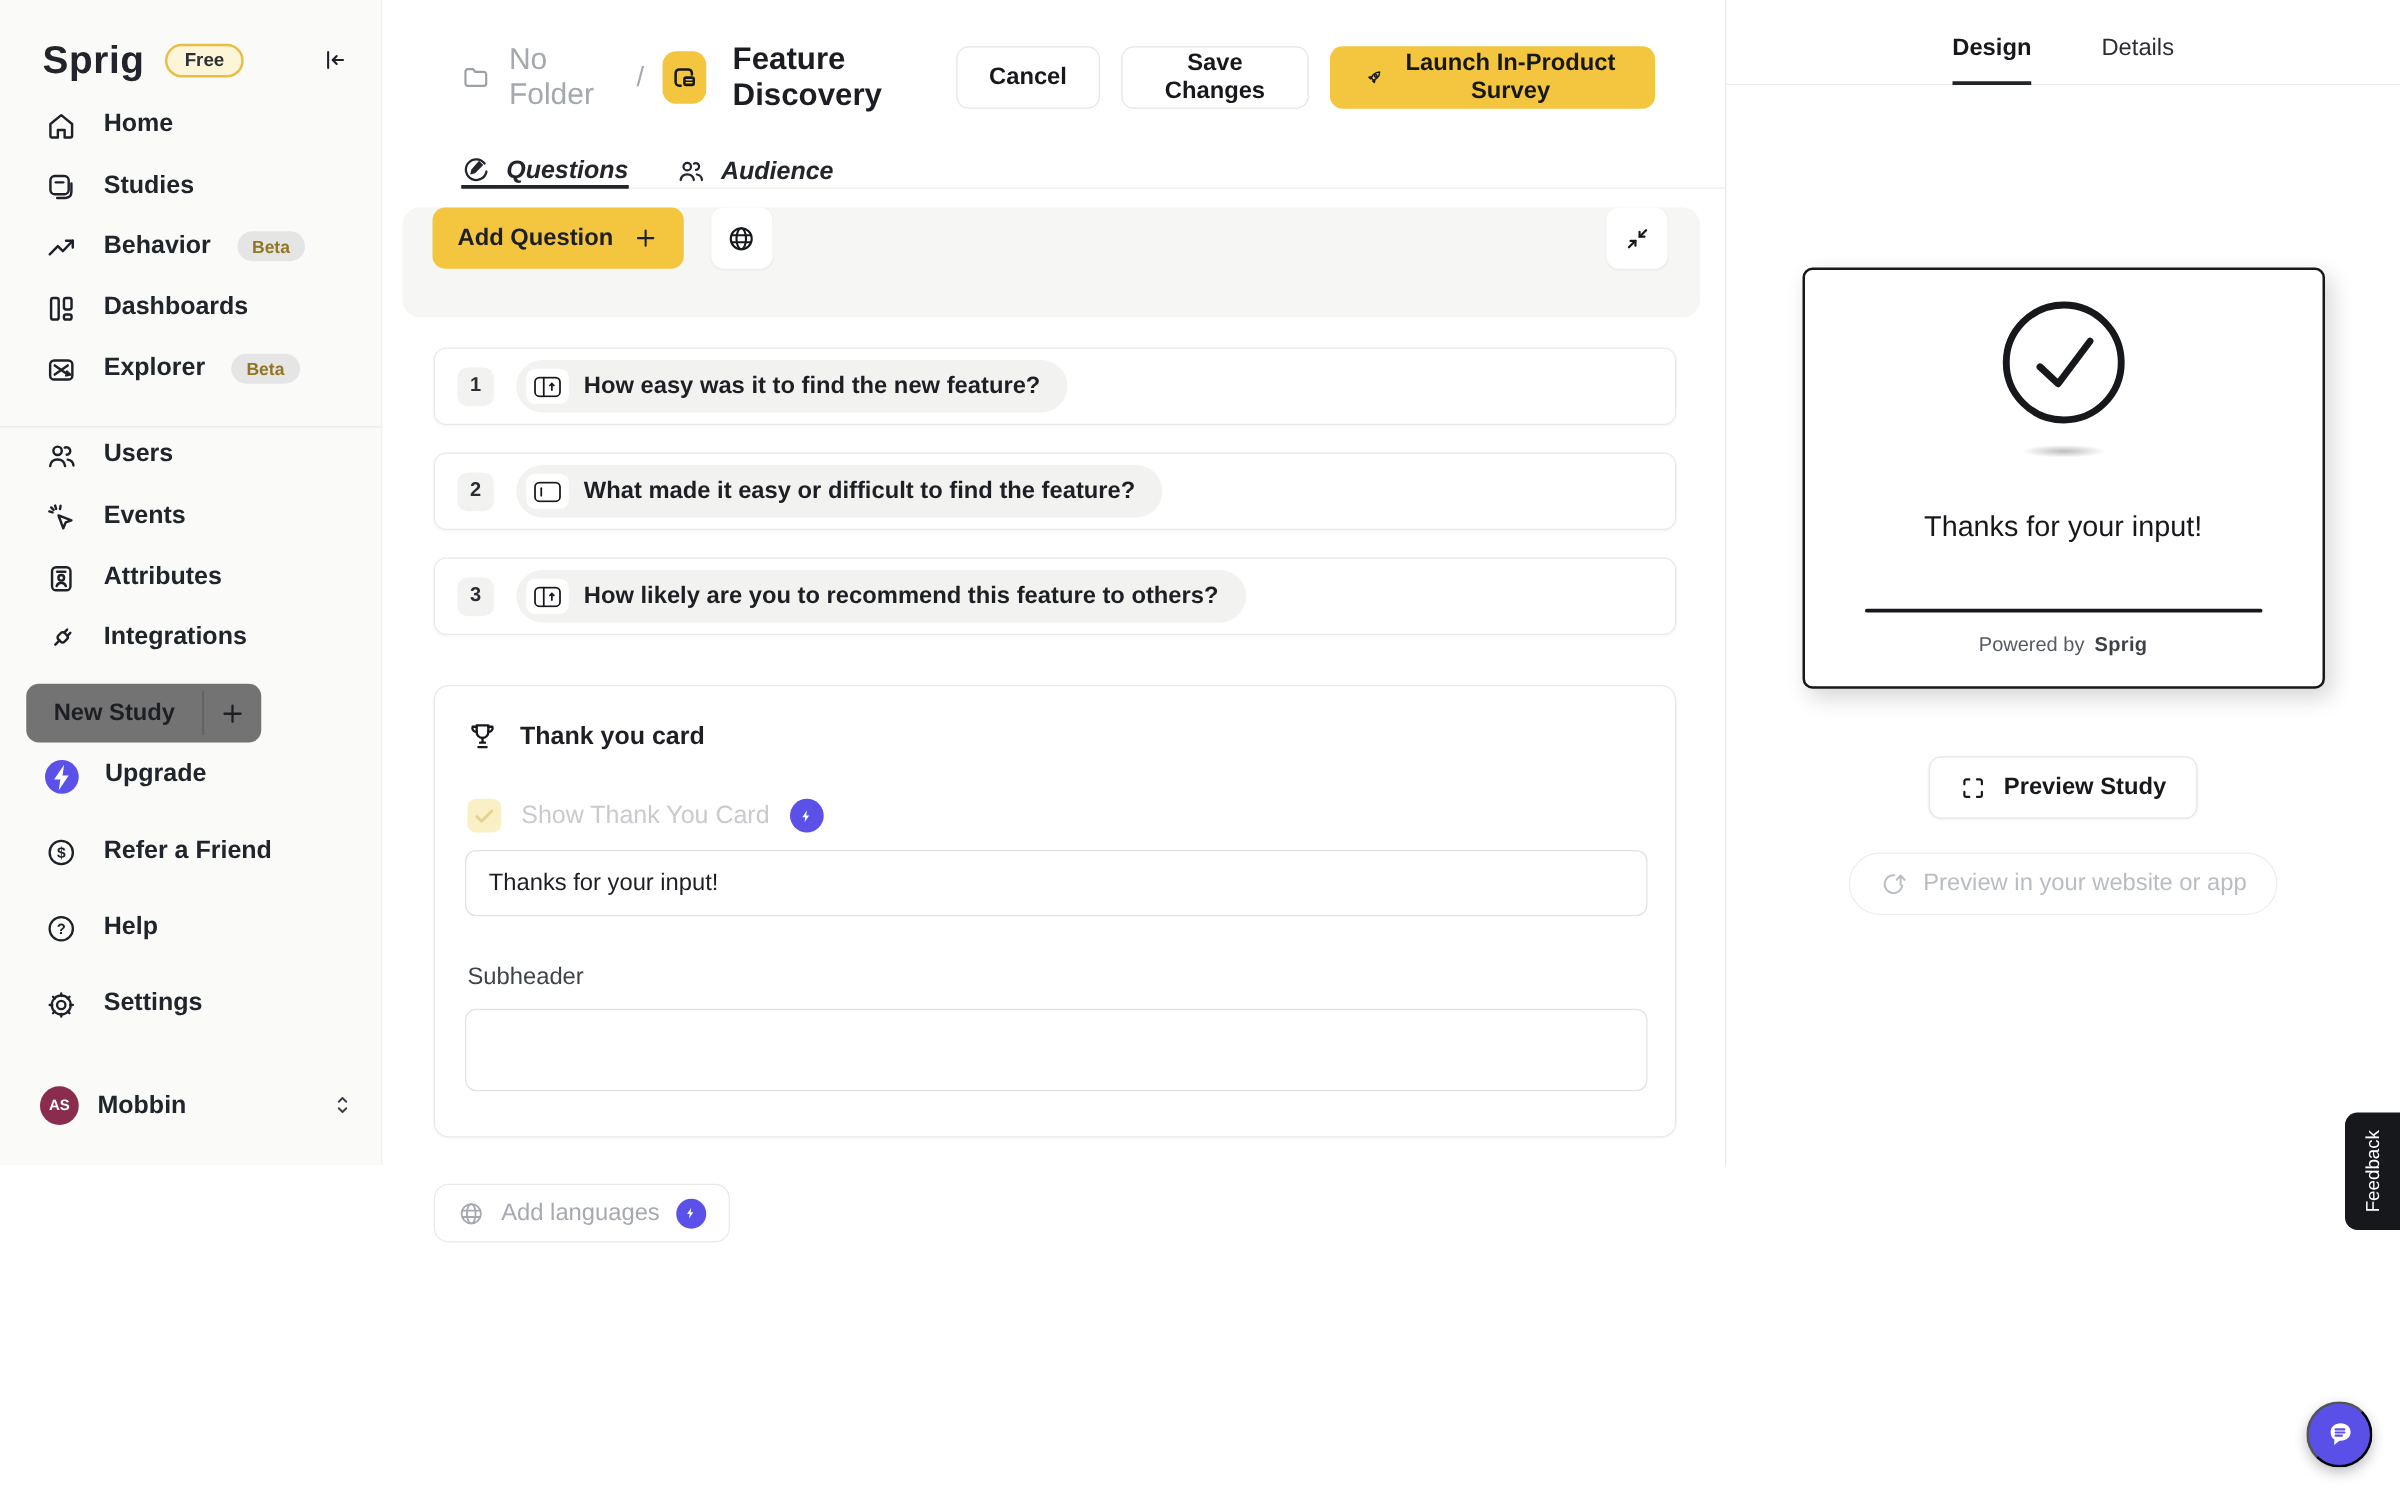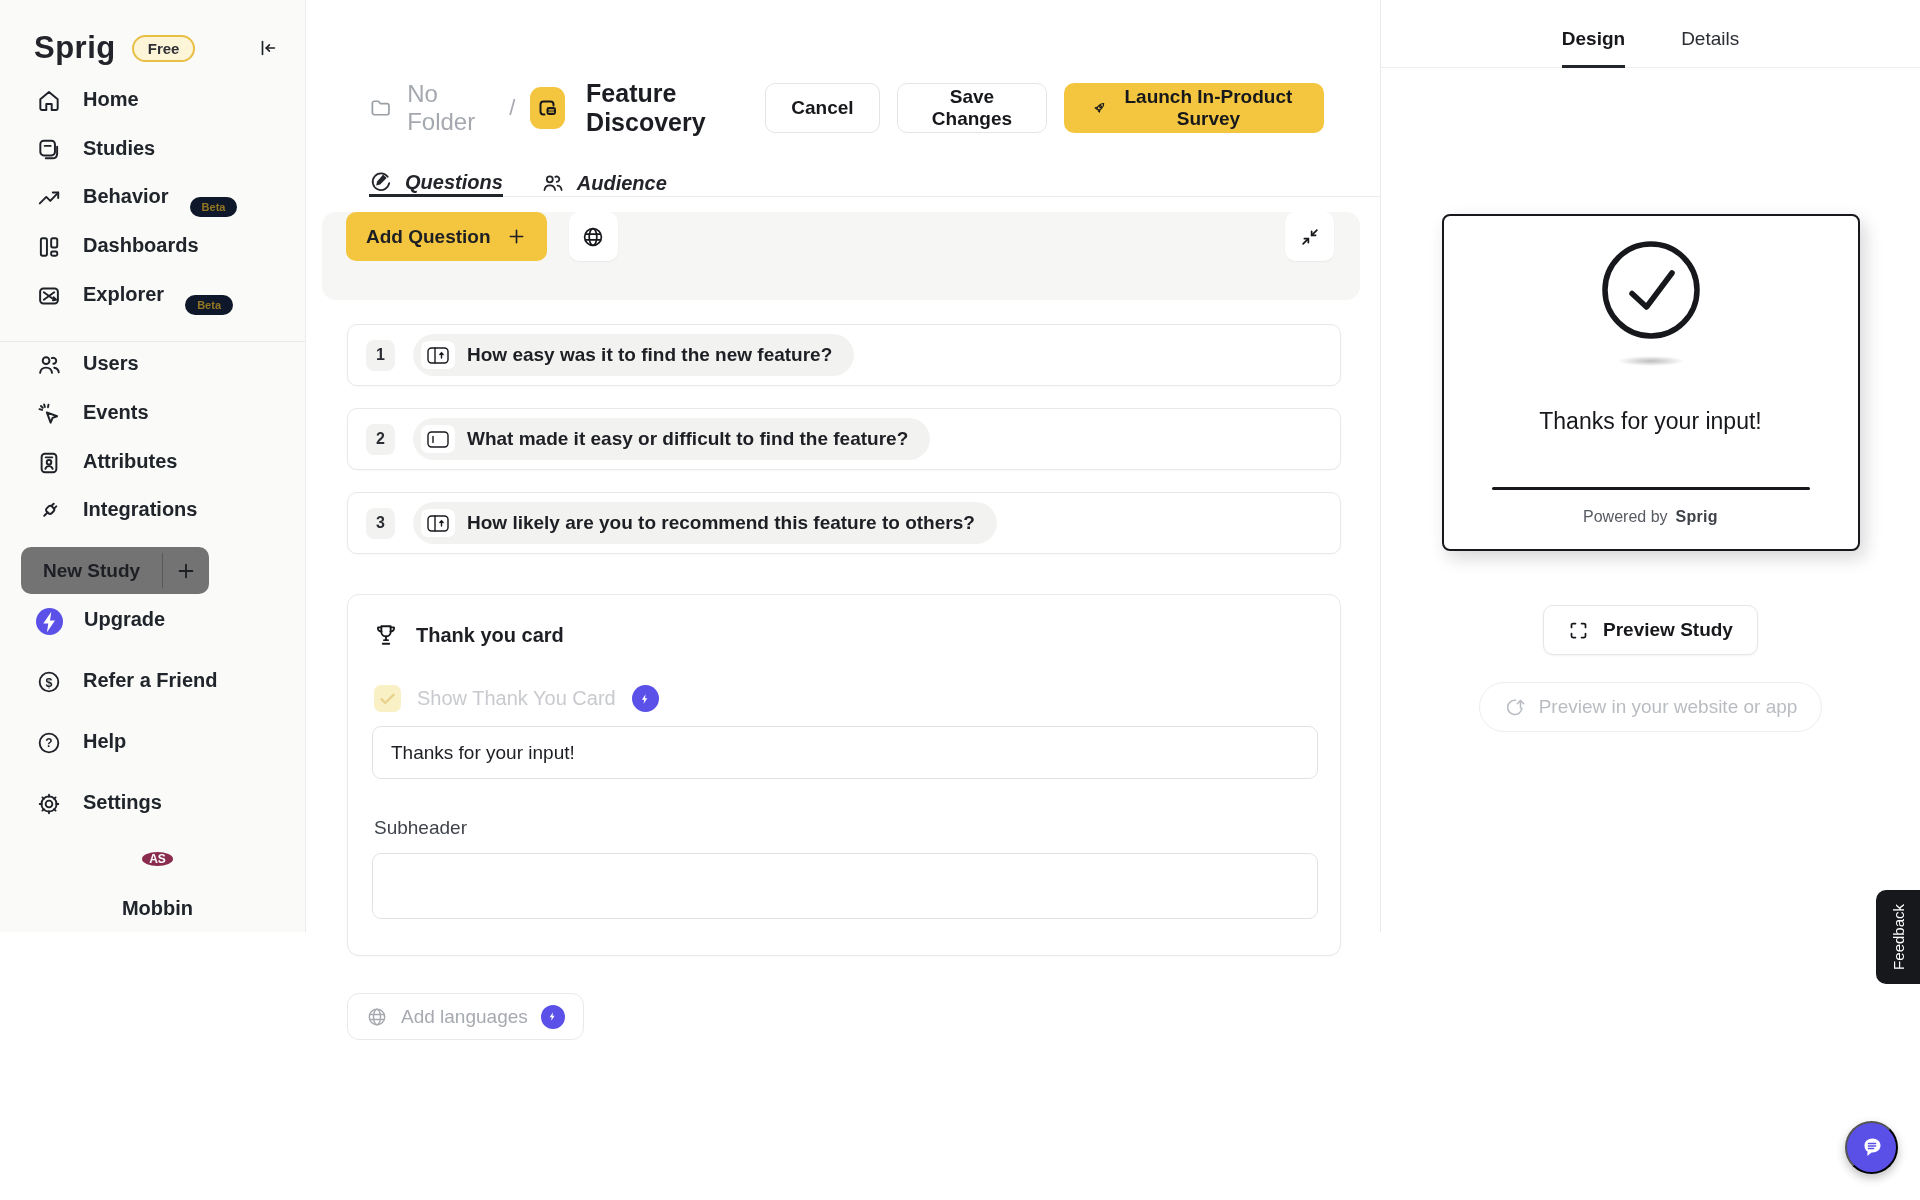--- a/index.html
+++ b/index.html
@@ -12,42 +12,42 @@
     display:flex; flex-direction:column; }
   .sb-top { display:flex; align-items:center; gap:16px; padding:30px 22px 22px 34px; }
   .logo { font-size:31px; font-weight:700; color:#23242B; letter-spacing:.5px; }
   .free-badge { border:2px solid #E8BE45; background:#FCF5D8; border-radius:999px;
     padding:3px 14px; font-size:15px; font-weight:600; color:#2F3036; }
   .sb-collapse { margin-left:auto; width:30px; height:30px; display:flex; align-items:center;
     justify-content:center; cursor:pointer; }
   .sb-item { display:flex; align-items:flex-start; gap:21px; height:61px; padding:0 20px 0 36px;
     font-size:20px; font-weight:600; color:#20242B; cursor:pointer; }
   .sb-item svg { width:26px; height:26px; flex:none; }
-  .badge-beta { background:#0f172a; color:#927722; font-size:11px; font-weight:600;
-    padding:4px 12px; border-radius:999px;margin-top:12px; }
+  .badge-beta { background:#e5e5e5; color:#927722; font-size:14px; font-weight:600;
+    padding:4px 12px; border-radius:999px; }
   .sb-divider { height:1px; background:#E9E9E7; margin:10px 0; }
   .sb-footer { margin-top:auto; padding-bottom:16px; }
   .new-study { margin:0 0 14px 21px; width:188px; height:47px; background:#737373;
     border-radius:10px; display:flex; align-items:stretch; cursor:pointer; overflow:hidden; }
   .new-study .ns-label { flex:1; display:flex; align-items:center; justify-content:center;
     font-size:19px; font-weight:600; color:#1D1F24; }
   .new-study .ns-sep { width:1px; background:rgba(0,0,0,.22); margin:6px 0; }
   .new-study .ns-plus { width:46px; display:flex; align-items:center; justify-content:center; }
   .round-ic { width:27px; height:27px; border-radius:50%; display:flex; align-items:center;
     justify-content:center; flex:none; }
   .purple { background:#5B51E8; }
-  .account { display:flex; align-items:center; gap:31px; height:64px; padding:0 22px 0 32px;
-    font-size:20px; font-weight:600; color:#20242B; cursor:pointer;flex-direction:column; }
+  .account { display:flex; align-items:center; gap:15px; height:64px; padding:0 22px 0 32px;
+    font-size:20px; font-weight:600; color:#20242B; cursor:pointer; }
   .avatar { width:31px; height:31px; border-radius:50%; background:#8A2C4E; color:#fff;
     font-size:12px; font-weight:700; display:flex; align-items:center; justify-content:center; }
   .account .chev { margin-left:auto; }
 
   
   .main { width:1074px; flex:none; background:#fff; position:relative; }
-  .header { display:flex; align-items:center; padding:33px 56px 0 63px;margin-top:46px; }
+  .header { display:flex; align-items:center; padding:33px 56px 0 63px; }
   .breadcrumb { display:flex; align-items:center; gap:15px; }
   .crumb { color:#A4A8AF; font-size:24px; font-weight:500; }
   .sep { color:#A4A8AF; font-size:22px; }
   .doc-tile { width:42px; height:42px; border-radius:11px; background:#F4C63F;
     display:flex; align-items:center; justify-content:center; }
   .page-title { font-size:25px; font-weight:700; color:#1B1D22; margin-left:6px; }
   .header-actions { margin-left:auto; display:flex; gap:17px; align-items:center; }
   .btn { height:50px; border-radius:10px; font-size:19px; font-weight:600;
     display:inline-flex; align-items:center; justify-content:center; padding:0 25px;
     background:#fff; border:1px solid #E5E5E3; color:#17181C; cursor:pointer; }

